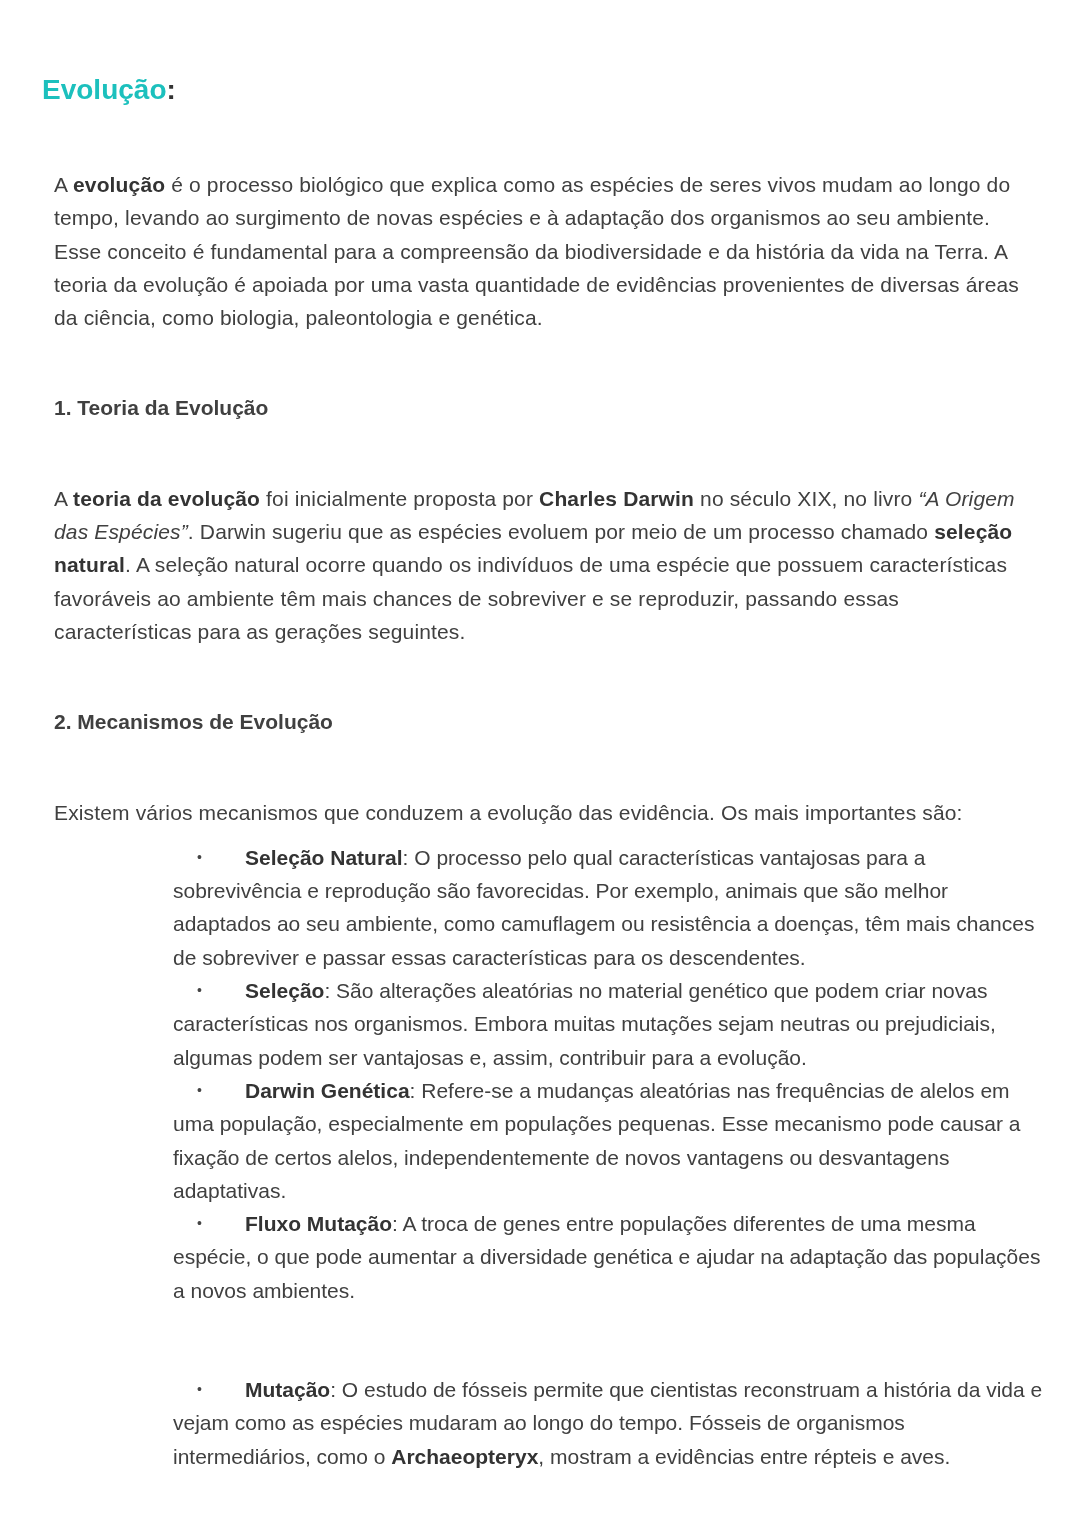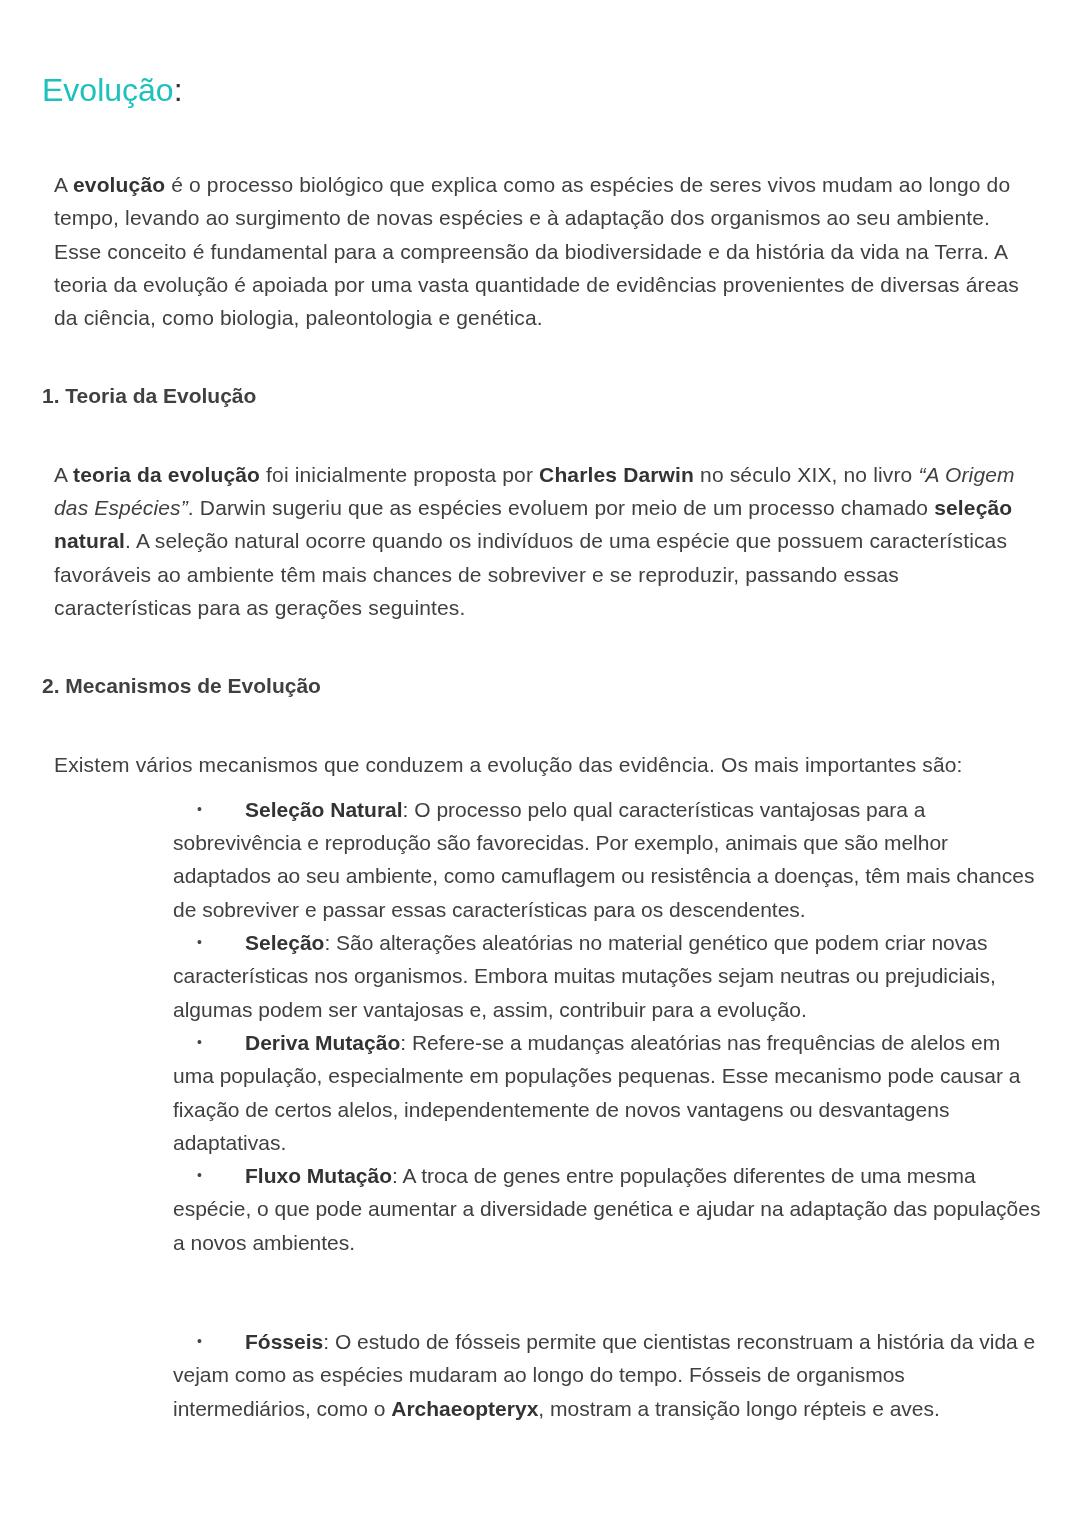--- a/index.html
+++ b/index.html
@@ -17,39 +17,39 @@
       font-size: 21px;
       line-height: 33.3px;
     }
     .page {
       position: absolute;
       left: 42px;
       top: 70px;
       width: 1000px;
     }
     .title {
-      font-size: 32px;
-      font-weight: normal;
+      font-size: 28px;
+      font-weight: bold;
       color: #1cc0bd;
       line-height: 40px;
       margin: 0;
       height: 40px;
     }
     .title .colon {
       color: #333333;
     }
     .para {
       margin: 12px;
       letter-spacing: 0.15px;
     }
     .gap-title { height: 46px; }
     .gap-section { height: 33px; }
     .section-heading {
       font-weight: bold;
-      margin: 0;
+      margin: 12px;
       font-size: 21px;
     }
     b { font-weight: bold; color: #333333; }
     i { font-style: italic; }
     .list {
       margin: 0;
       padding: 0;
       list-style: none;
     }
     .list-item {
@@ -85,24 +85,24 @@
   <p class="para"><span>A </span><b>teoria da evolução</b><span> foi inicialmente proposta por </span><b>Charles Darwin</b><span> no século XIX, no livro </span><i>“A Origem das Espécies”</i><span>. Darwin sugeriu que as espécies evoluem por meio de um processo chamado </span><b>seleção natural</b><span>. A seleção natural ocorre quando os indivíduos de uma espécie que possuem características favoráveis ao ambiente têm mais chances de sobreviver e se reproduzir, passando essas características para as gerações seguintes.</span></p>
 
   <div class="gap-section"></div>
 
   <h2 class="section-heading">2. Mecanismos de Evolução</h2>
   <div class="gap-section"></div>
   <p class="para">Existem vários mecanismos que conduzem a evolução das evidência. Os mais importantes são:</p>
   <ul class="list">
     <li class="list-item"><span class="bullet">•</span><b>Seleção Natural</b><span>: O processo pelo qual características vantajosas para a sobrevivência e reprodução são favorecidas. Por exemplo, animais que são melhor adaptados ao seu ambiente, como camuflagem ou resistência a doenças, têm mais chances de sobreviver e passar essas características para os descendentes.</span></li>
     <li class="list-item"><span class="bullet">•</span><b>Seleção</b><span>: São alterações aleatórias no material genético que podem criar novas características nos organismos. Embora muitas mutações sejam neutras ou prejudiciais, algumas podem ser vantajosas e, assim, contribuir para a evolução.</span></li>
-    <li class="list-item"><span class="bullet">•</span><b>Deriva Mutação</b><span>: Refere-se a mudanças aleatórias nas frequências de alelos em uma população, especialmente em populações pequenas. Esse mecanismo pode causar a fixação de certos alelos, independentemente de novos vantagens ou desvantagens adaptativas.</span></li>
+    <li class="list-item"><span class="bullet">•</span><b>Darwin Genética</b><span>: Refere-se a mudanças aleatórias nas frequências de alelos em uma população, especialmente em populações pequenas. Esse mecanismo pode causar a fixação de certos alelos, independentemente de novos vantagens ou desvantagens adaptativas.</span></li>
     <li class="list-item"><span class="bullet">•</span><b>Fluxo Mutação</b><span>: A troca de genes entre populações diferentes de uma mesma espécie, o que pode aumentar a diversidade genética e ajudar na adaptação das populações a novos ambientes.</span></li>
   </ul>
 
   <div class="gap-section"></div>
 
   <div class="gap-section"></div>
   <ul class="list">
-    <li class="list-item"><span class="bullet">•</span><b>Fósseis</b><span>: O estudo de fósseis permite que cientistas reconstruam a história da vida e vejam como as espécies mudaram ao longo do tempo. Fósseis de organismos intermediários, como o </span><b>Archaeopteryx</b><span>, mostram a transição longo répteis e aves.</span></li>
+    <li class="list-item"><span class="bullet">•</span><b>Mutação</b><span>: O estudo de fósseis permite que cientistas reconstruam a história da vida e vejam como as espécies mudaram ao longo do tempo. Fósseis de organismos intermediários, como o </span><b>Archaeopteryx</b><span>, mostram a evidências entre répteis e aves.</span></li>
   </ul>
 
 </div>
 
 </body></html>

